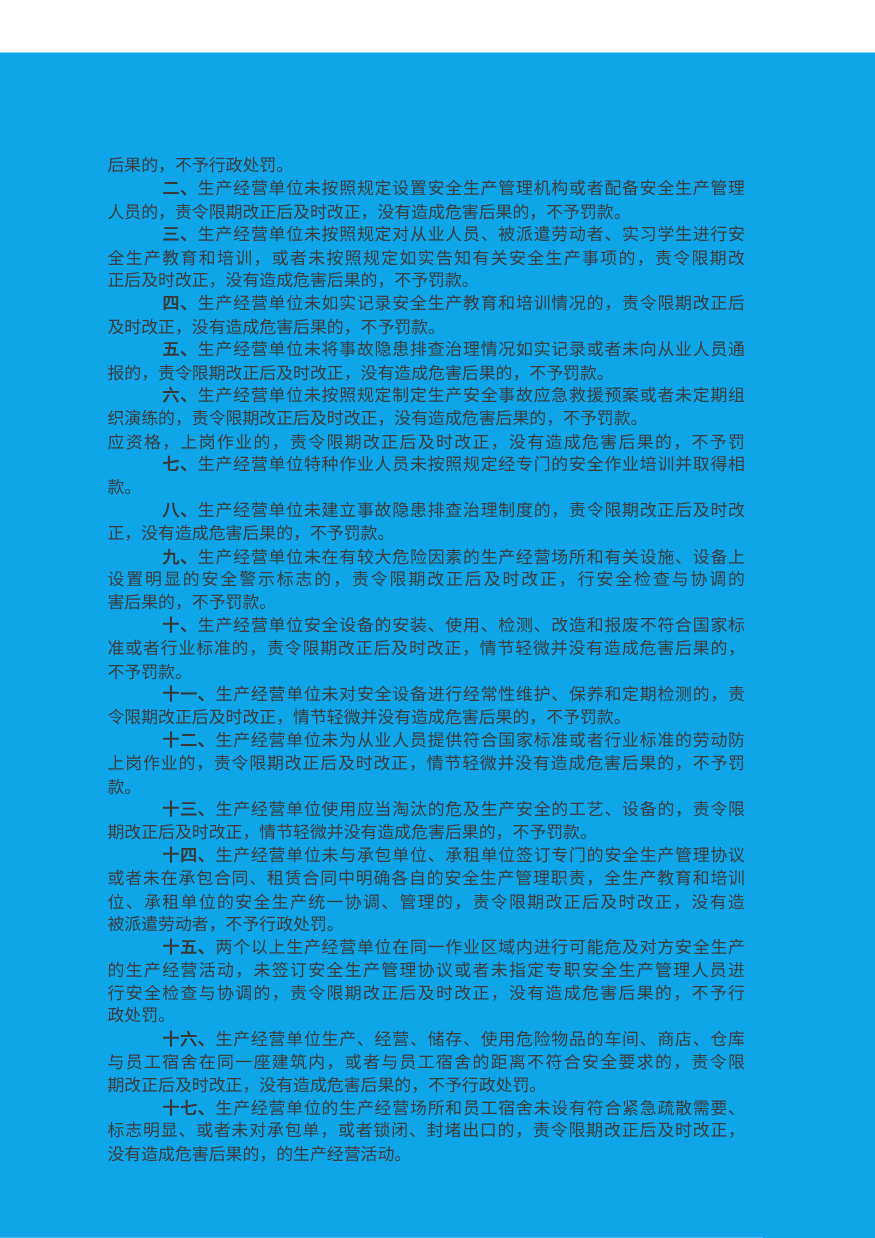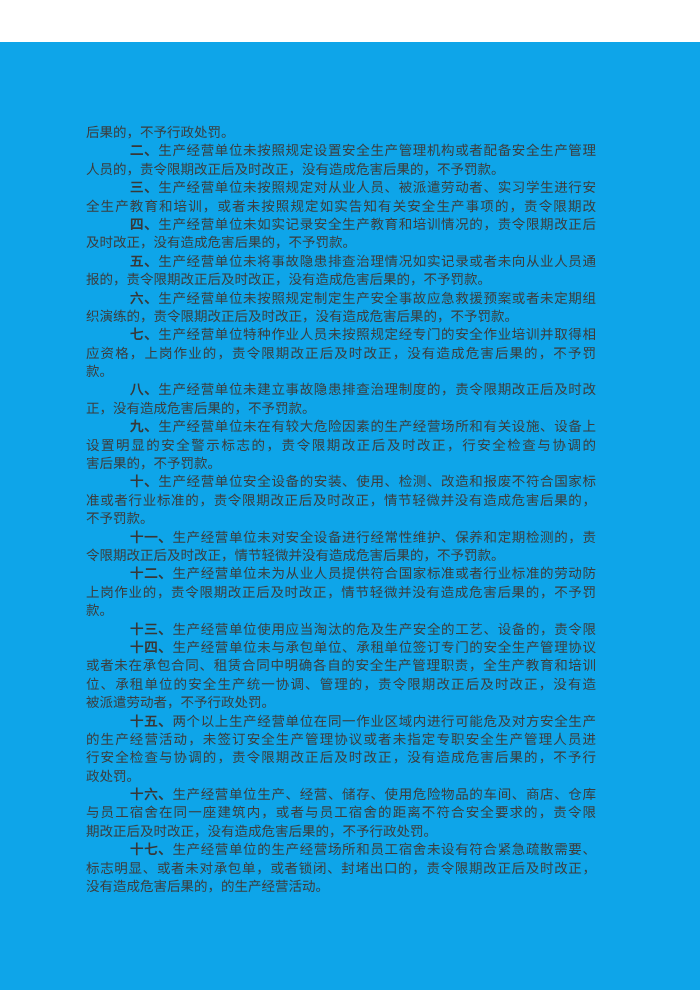--- a/index.html
+++ b/index.html
@@ -63,36 +63,37 @@
       <div class="paragraph">
         <div class="line">后果的，不予行政处罚。</div>
       </div>
       <div class="paragraph">
         <div class="line full indent"><span class="num">二、</span>生产经营单位未按照规定设置安全生产管理机构或者配备安全生产管理</div>
         <div class="line">人员的，责令限期改正后及时改正，没有造成危害后果的，不予罚款。</div>
       </div>
       <div class="paragraph">
         <div class="line full indent"><span class="num">三、</span>生产经营单位未按照规定对从业人员、被派遣劳动者、实习学生进行安</div>
         <div class="line full">全生产教育和培训，或者未按照规定如实告知有关安全生产事项的，责令限期改</div>
+        <div class="line">正后及时改正，没有造成危害后果的，不予罚款。</div>
       </div>
       <div class="paragraph">
         <div class="line full indent"><span class="num">四、</span>生产经营单位未如实记录安全生产教育和培训情况的，责令限期改正后</div>
         <div class="line">及时改正，没有造成危害后果的，不予罚款。</div>
       </div>
       <div class="paragraph">
         <div class="line full indent"><span class="num">五、</span>生产经营单位未将事故隐患排查治理情况如实记录或者未向从业人员通</div>
         <div class="line">报的，责令限期改正后及时改正，没有造成危害后果的，不予罚款。</div>
       </div>
       <div class="paragraph">
         <div class="line full indent"><span class="num">六、</span>生产经营单位未按照规定制定生产安全事故应急救援预案或者未定期组</div>
         <div class="line">织演练的，责令限期改正后及时改正，没有造成危害后果的，不予罚款。</div>
       </div>
       <div class="paragraph">
+        <div class="line full">应资格，上岗作业的，责令限期改正后及时改正，没有造成危害后果的，不予罚</div>
         <div class="line full indent"><span class="num">七、</span>生产经营单位特种作业人员未按照规定经专门的安全作业培训并取得相</div>
-        <div class="line full">应资格，上岗作业的，责令限期改正后及时改正，没有造成危害后果的，不予罚</div>
         <div class="line">款。</div>
       </div>
       <div class="paragraph">
         <div class="line full indent"><span class="num">八、</span>生产经营单位未建立事故隐患排查治理制度的，责令限期改正后及时改</div>
         <div class="line">正，没有造成危害后果的，不予罚款。</div>
       </div>
       <div class="paragraph">
         <div class="line full indent"><span class="num">九、</span>生产经营单位未在有较大危险因素的生产经营场所和有关设施、设备上</div>
         <div class="line full">设置明显的安全警示标志的，责令限期改正后及时改正，行安全检查与协调的</div>
         <div class="line">害后果的，不予罚款。</div>
@@ -106,20 +107,21 @@
         <div class="line full indent"><span class="num">十一、</span>生产经营单位未对安全设备进行经常性维护、保养和定期检测的，责</div>
         <div class="line">令限期改正后及时改正，情节轻微并没有造成危害后果的，不予罚款。</div>
       </div>
       <div class="paragraph">
         <div class="line full indent"><span class="num">十二、</span>生产经营单位未为从业人员提供符合国家标准或者行业标准的劳动防</div>
         <div class="line full">上岗作业的，责令限期改正后及时改正，情节轻微并没有造成危害后果的，不予罚</div>
         <div class="line">款。</div>
       </div>
       <div class="paragraph">
         <div class="line full indent"><span class="num">十三、</span>生产经营单位使用应当淘汰的危及生产安全的工艺、设备的，责令限</div>
+        <div class="line">期改正后及时改正，情节轻微并没有造成危害后果的，不予罚款。</div>
       </div>
       <div class="paragraph">
         <div class="line full indent"><span class="num">十四、</span>生产经营单位未与承包单位、承租单位签订专门的安全生产管理协议</div>
         <div class="line full">或者未在承包合同、租赁合同中明确各自的安全生产管理职责，全生产教育和培训</div>
         <div class="line full">位、承租单位的安全生产统一协调、管理的，责令限期改正后及时改正，没有造</div>
         <div class="line">被派遣劳动者，不予行政处罚。</div>
       </div>
       <div class="paragraph">
         <div class="line full indent"><span class="num">十五、</span>两个以上生产经营单位在同一作业区域内进行可能危及对方安全生产</div>
         <div class="line full">的生产经营活动，未签订安全生产管理协议或者未指定专职安全生产管理人员进</div>

